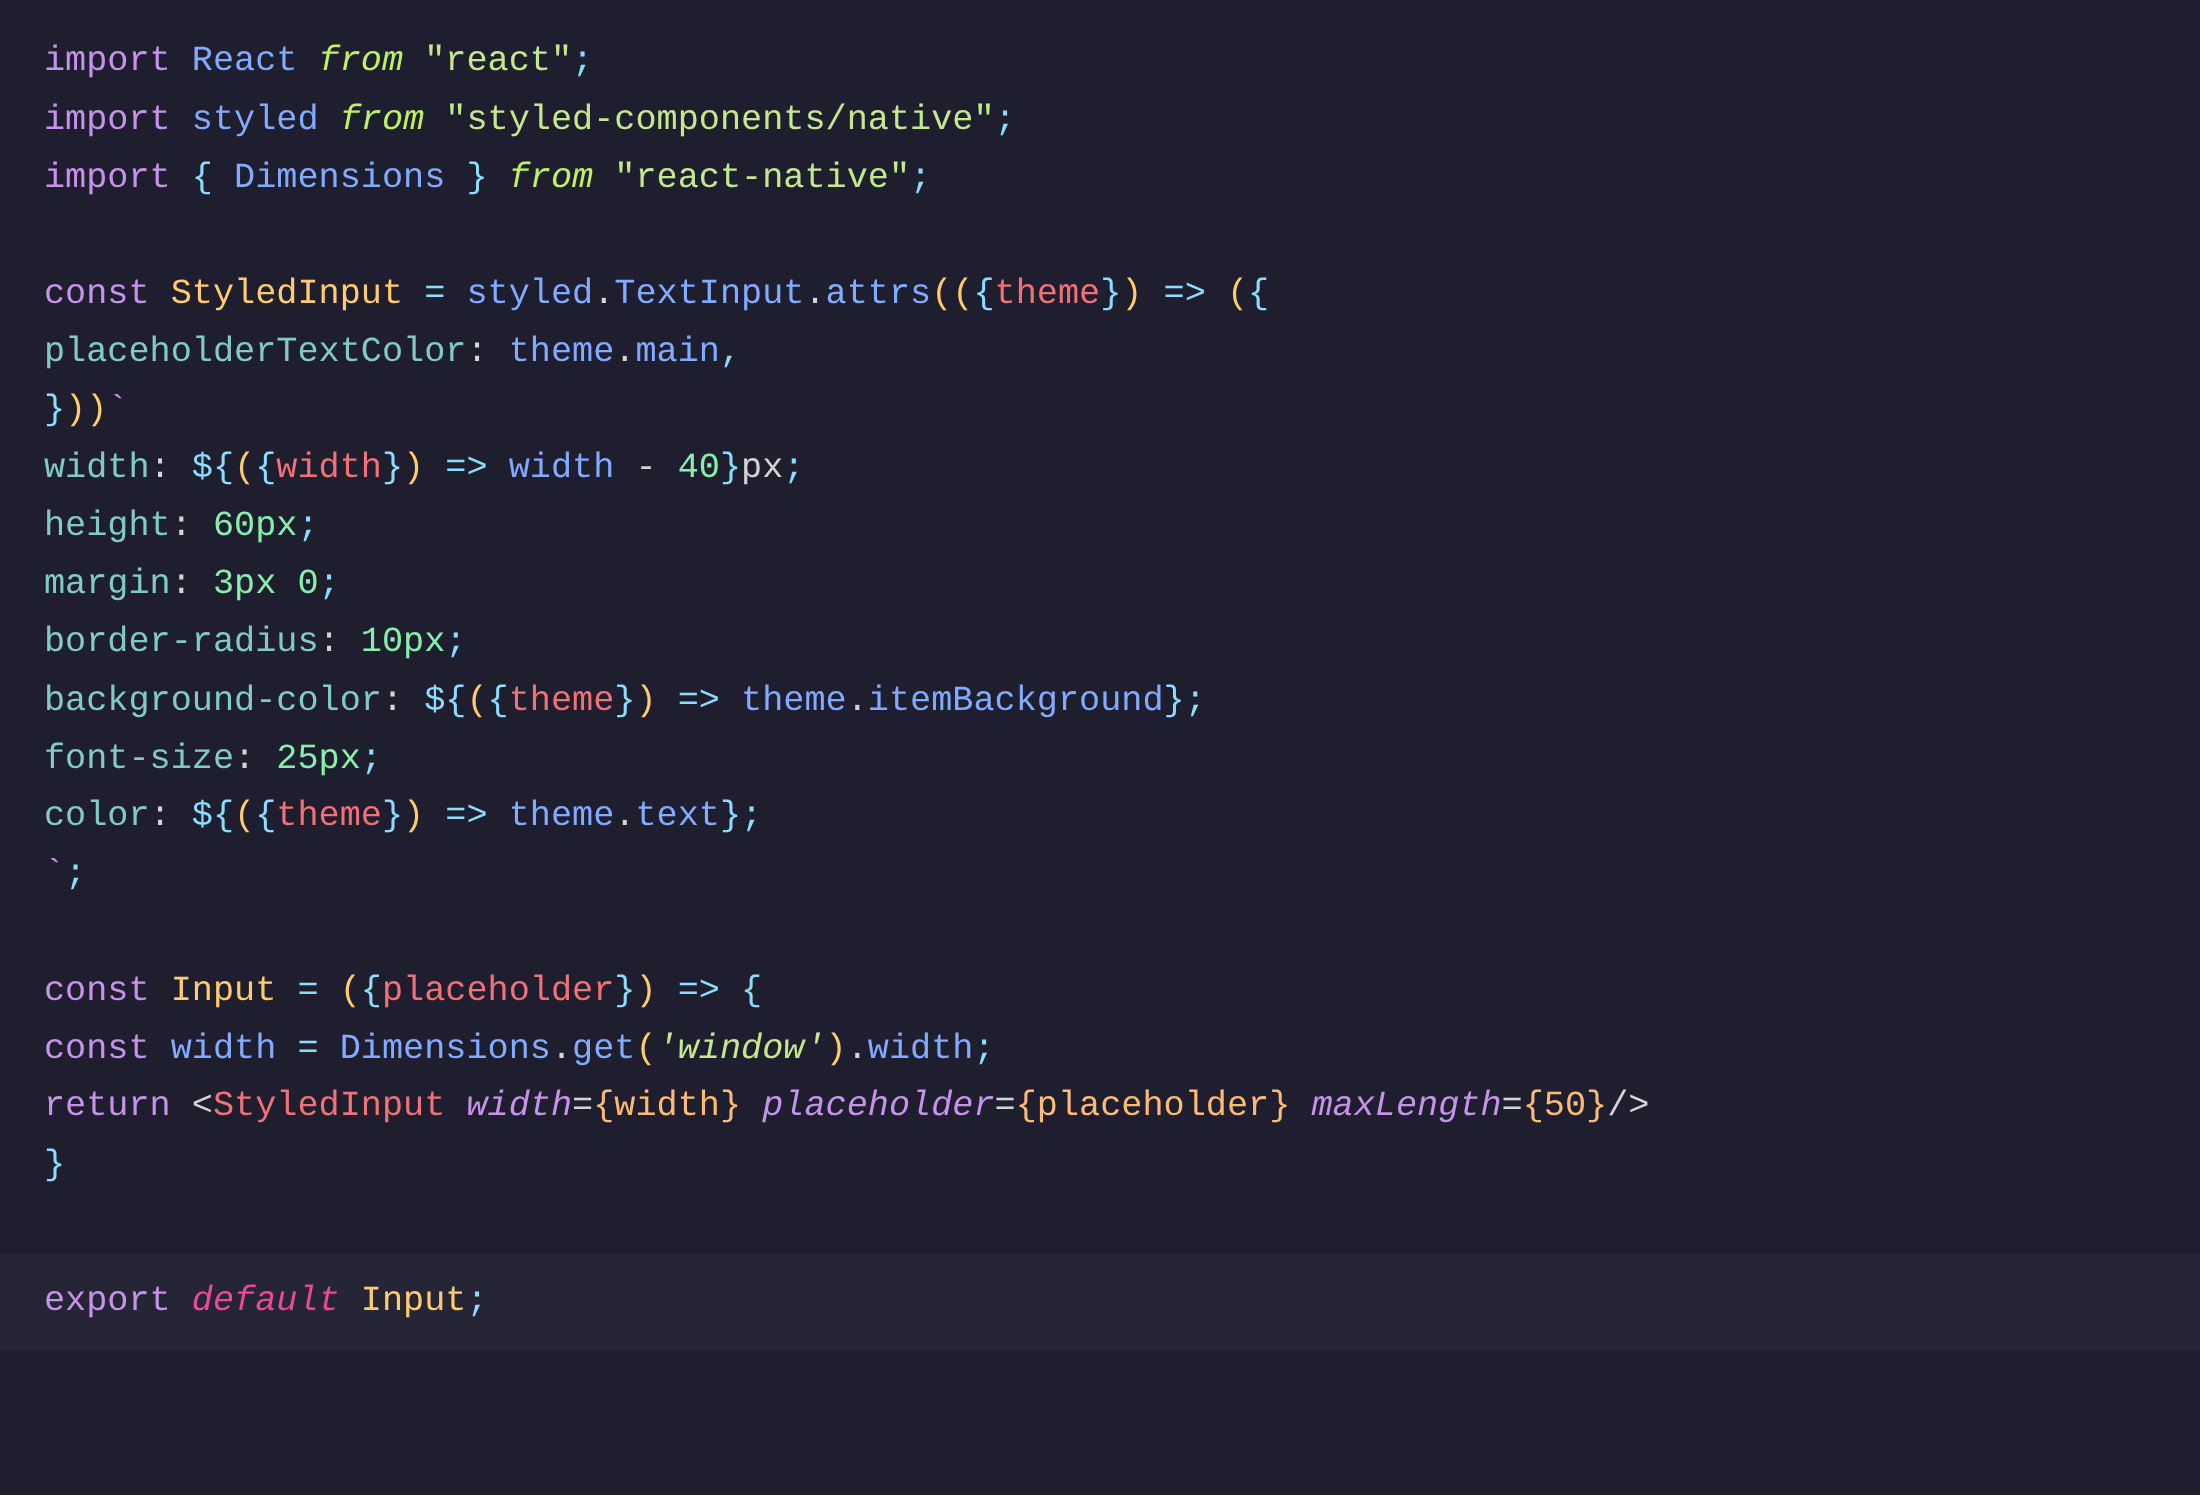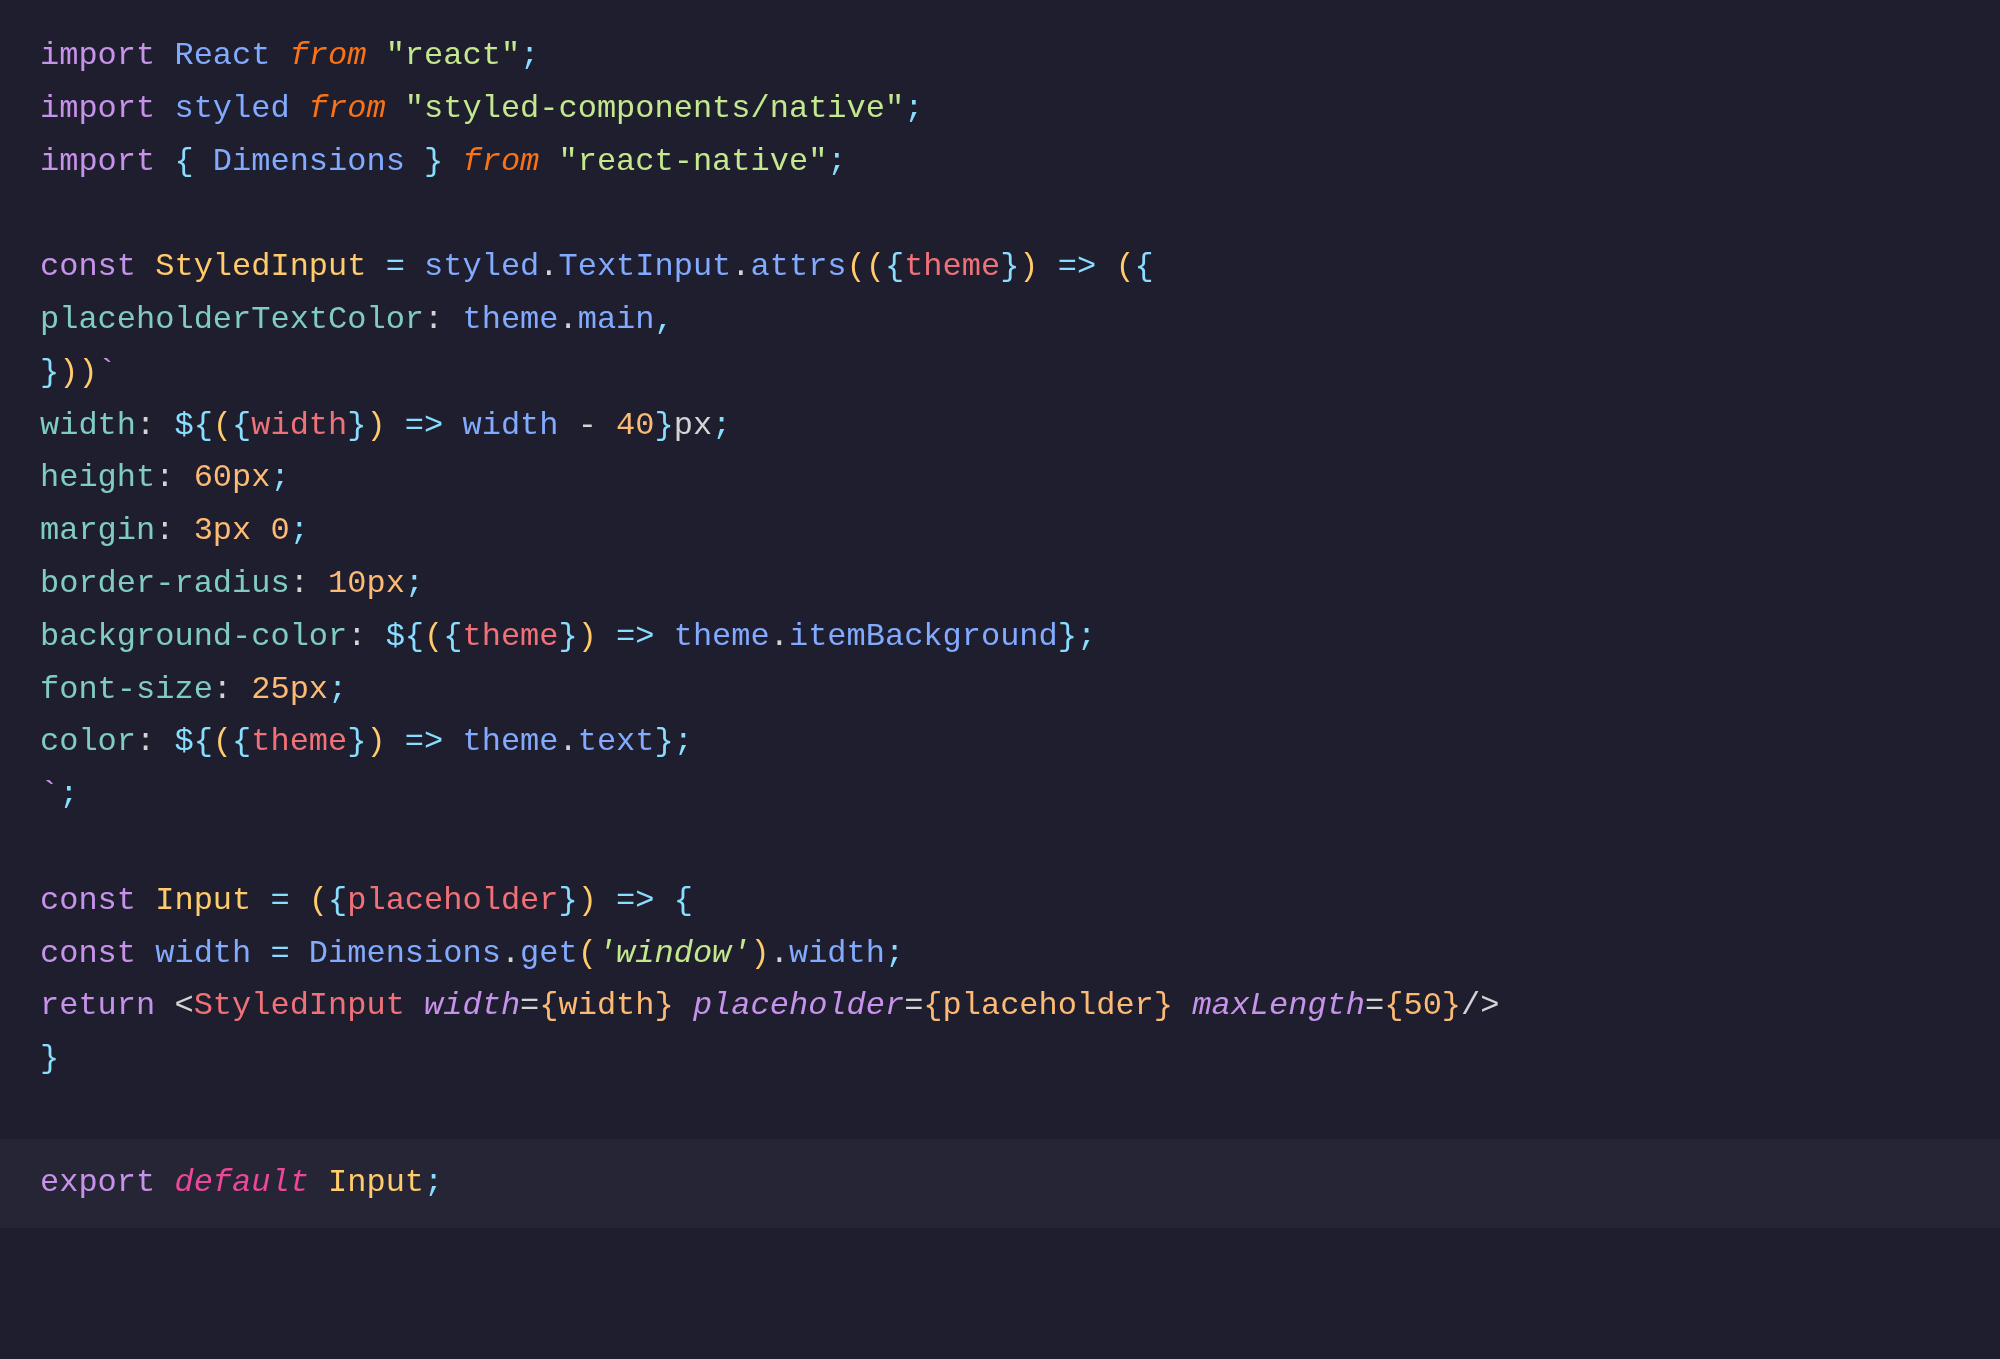--- a/index.html
+++ b/index.html
@@ -13,38 +13,38 @@
       width: 2000px;
       min-height: 1359px;
       font-family: 'Courier New', Courier, monospace;
       font-size: 32px;
       line-height: 1.65;
       padding: 30px 40px 40px 40px;
     }
 
     
     .kw-import    { color: #c792ea; }  
-    .kw-from      { color: #f97316; font-style: italic; }  
+    .kw-from      { color: #bef264; font-style: italic; }  
     .kw-default   { color: #ec4899; font-style: italic; }  
     .str          { color: #c3e88d; }                       
     .str-sq       { color: #c3e88d; font-style: italic; }
     .punct        { color: #89ddff; }                       
     .var-name     { color: #82aaff; }                       
     .class-name   { color: #ffcb6b; }                       
     .prop         { color: #80cbc4; }                       
     .template-ex  { color: #89ddff; }                       
     .param        { color: #f07178; }
     .plain        { color: #d4d4d4; }                       
     .backtick     { color: #c792ea; }
     .jsx-tag      { color: #f07178; }                       
     .jsx-attr     { color: #c792ea; font-style: italic; }   
     .jsx-val      { color: #fdba74; }                       
     .arrow        { color: #89ddff; }
     .semi         { color: #89ddff; }
-    .num          { color: #fdba74; }
+    .num          { color: #86efac; }
     .paren        { color: #ffcb6b; }
 
     .blank-line {
       display: block;
       height: 1.65em;
     }
   </style>
 </head>
 <body>
 

